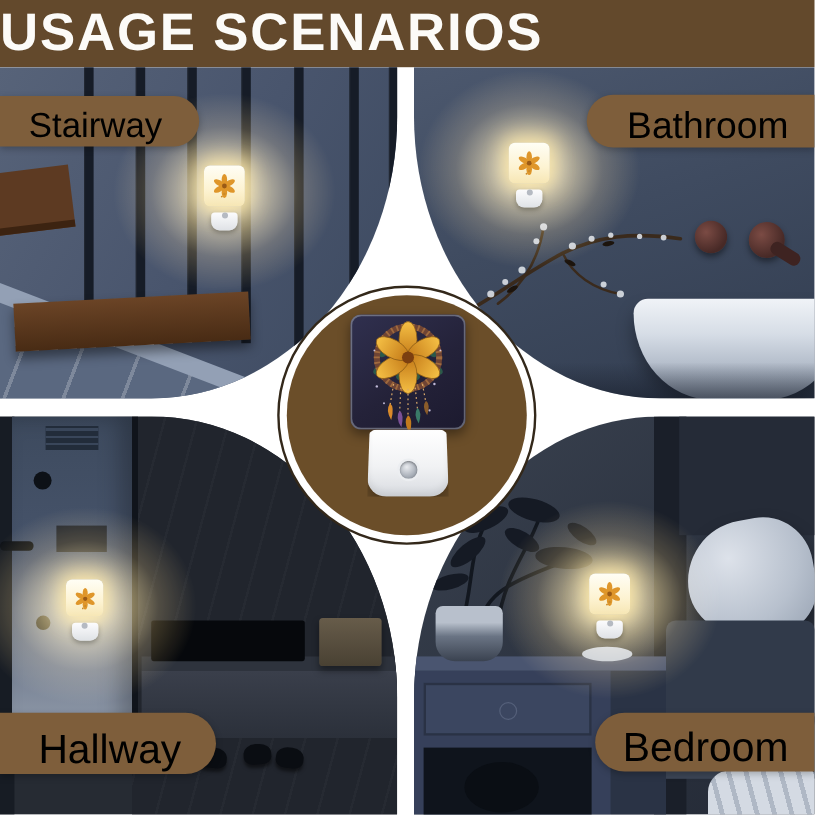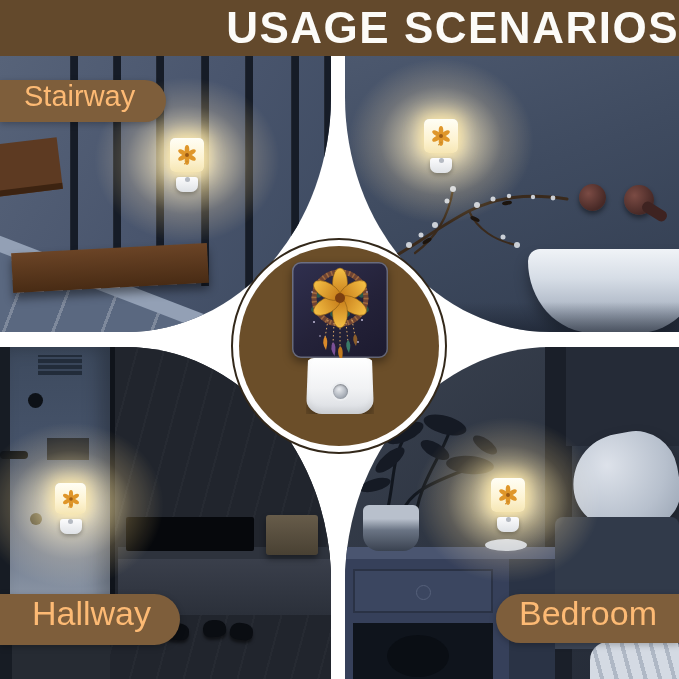--- a/index.html
+++ b/index.html
@@ -5,36 +5,36 @@
   html,body { margin:0; padding:0; background:#ffffff; }
   .canvas {
     position:relative; width:679px; height:679px; overflow:hidden;
     background:#ffffff; font-family:"Liberation Sans", sans-serif;
   }
   .abs { position:absolute; }
 
   
   .header-band {
     position:absolute; left:0; top:0; width:679px; height:56px;
-    background:#63492c; display:flex; align-items:center; justify-content:flex-end;
+    background:#63492c; display:flex; align-items:center; justify-content:flex-start;
   }
   .page-title {
     margin:0; color:#fcfbf8; font-size:44px; font-weight:bold; letter-spacing:1.5px;
   }
 
   
   .quad { position:absolute; overflow:hidden; }
   .quad-tl { left:0;   top:56px;  width:331px; height:276px; border-bottom-right-radius:205px 235px; }
   .quad-tr { left:345px;top:56px;  width:334px; height:276px; border-bottom-left-radius:205px 235px; }
   .quad-bl { left:0;   top:347px; width:331px; height:332px; border-top-right-radius:205px 235px; }
   .quad-br { left:345px;top:347px; width:334px; height:332px; border-top-left-radius:205px 235px; }
 
   
   .pill {
-    position:absolute; background:#7e5e3b; color:#fdba74; display:flex; align-items:flex-start;
+    position:absolute; background:#7e5e3b; color:#000000; display:flex; align-items:flex-end;
     box-shadow:0 2px 6px rgba(0,0,0,.25);
   }
   .pill-left  { border-radius:0 26px 26px 0; }
   .pill-right { border-radius:26px 0 0 26px; justify-content:flex-end; }
 
   
   .nl { position:absolute; }
   .nl-glow {
     position:absolute; left:50%; top:22px; width:185px; height:165px;
     transform:translate(-50%,-50%); border-radius:50%; mix-blend-mode:screen;
@@ -255,20 +255,23 @@
             <ellipse cx="10" cy="5.4" rx="2.1" ry="4.4" transform="rotate(300 10 10)"></ellipse>
           </g>
           <circle cx="10" cy="10" r="1.8" fill="#9a5a16"></circle>
           <circle cx="10" cy="16" r="0.9" fill="#c98a2a"></circle>
             <circle cx="8" cy="18" r="0.7" fill="#c98a2a"></circle>
         </svg>
       </div>
       <div class="nl-base">
           <i class="nl-dot"></i>
         </div>
+    </div>
+    <div class="pill pill-right" style="right:0; top:23px; width:168px; height:44px; font-size:31px; padding-right:22px;">
+      <span>Bathroom</span>
     </div>
   </div>
 
   <div class="quad quad-br">
     <div class="abs be-bg"></div>
     <div class="abs be-divider"></div>
     <div class="abs be-headboard"></div>
     <div class="abs be-pillow"></div>
     <div class="abs be-bed"></div>
     <div class="abs be-sheet"></div>

